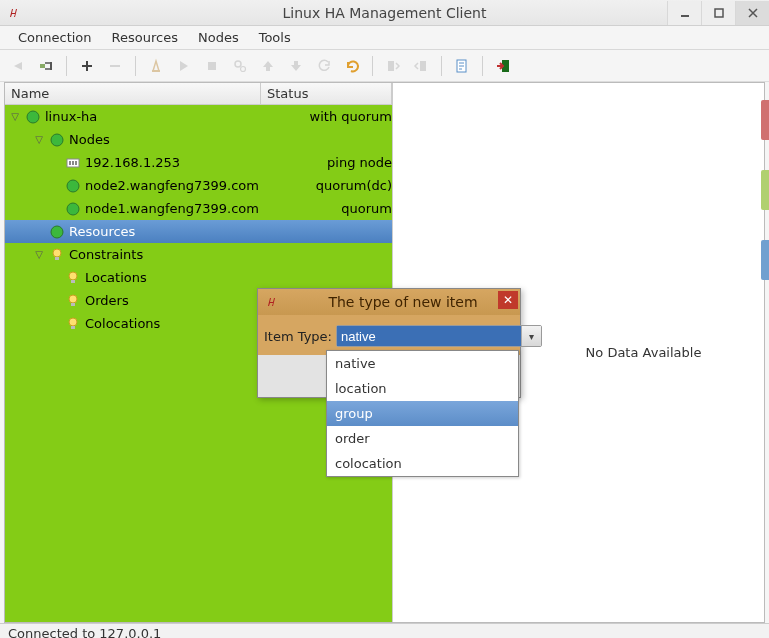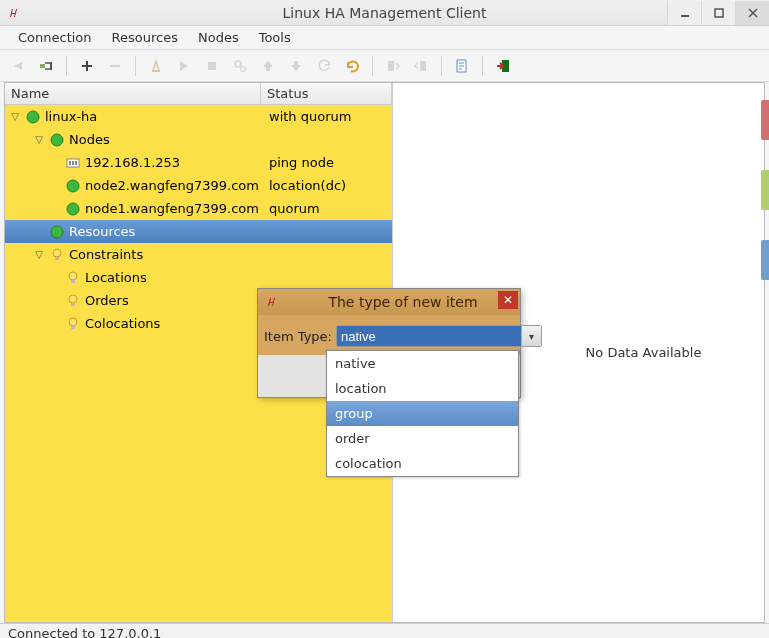--- a/index.html
+++ b/index.html
@@ -83,21 +83,21 @@
     border: 1px solid #bbb;
     margin: 0 4px;
     background: #fff;
   }
   .left {
     width: 388px;
     border-right: 1px solid #ccc;
     display: flex;
     flex-direction: column;
     position: relative;
-    background: #fde047;
+    background: #84cc16;
   }
   .right {
     flex: 1;
     background: #fff;
     display: flex;
     align-items: center;
     justify-content: center;
     color: #333;
     padding-left: 130px;
   }
@@ -125,21 +125,21 @@
     cursor: pointer;
   }
   .tree-row .name-cell {
     width: 256px;
     display: flex;
     align-items: center;
     gap: 4px;
     overflow: hidden;
     white-space: nowrap;
   }
-  .tree-row .status-cell { flex: 1; padding-left: 4px; }
+  .tree-row .status-cell { flex: 1; padding-left: 4px; text-align: right; }
   .tree-row.selected {
     background: linear-gradient(#6a9cd6, #4b80c0);
     color: #fff;
   }
   .expander {
     width: 12px; height: 12px;
     display: inline-flex; align-items: center; justify-content: center;
     font-size: 10px;
     color: #555;
   }
@@ -452,21 +452,21 @@
       <div class="tree-row">
         <div class="name-cell">
           <span class="indent" style="width:52px"></span>
           <span class="icon">
               <svg width="14" height="14">
                 <circle cx="7" cy="7" r="6" fill="#3cb83c" stroke="#2a7a2a"></circle>
               </svg>
             </span>
           <span>node2.wangfeng7399.com</span>
         </div>
-        <div class="status-cell">location(dc)</div>
+        <div class="status-cell">quorum(dc)</div>
       </div>
 
       <div class="tree-row">
         <div class="name-cell">
           <span class="indent" style="width:52px"></span>
           <span class="icon">
               <svg width="14" height="14">
                 <circle cx="7" cy="7" r="6" fill="#3cb83c" stroke="#2a7a2a"></circle>
               </svg>
             </span>

